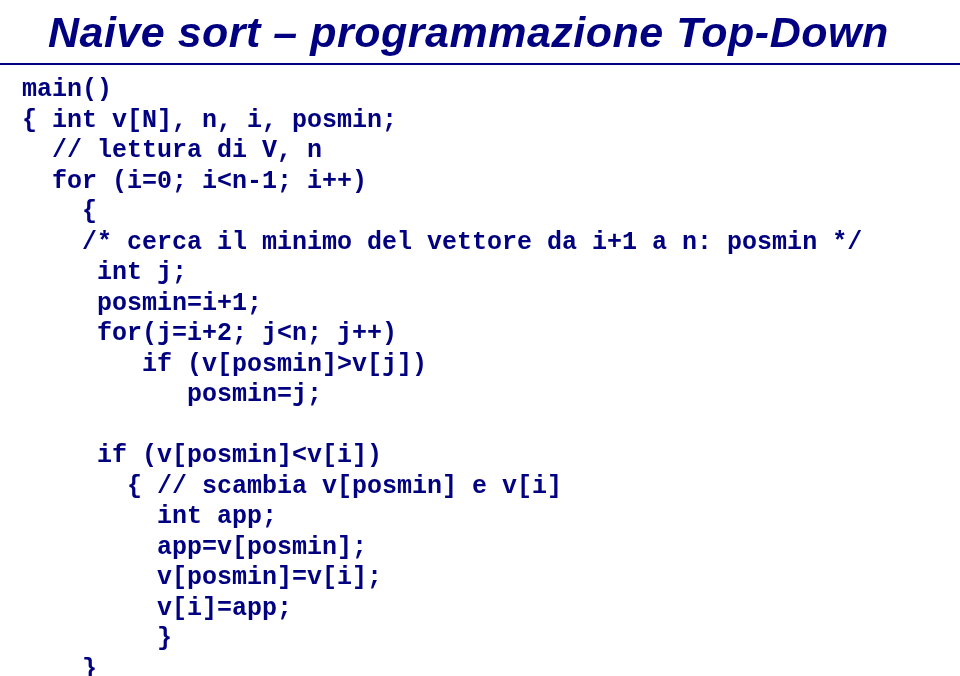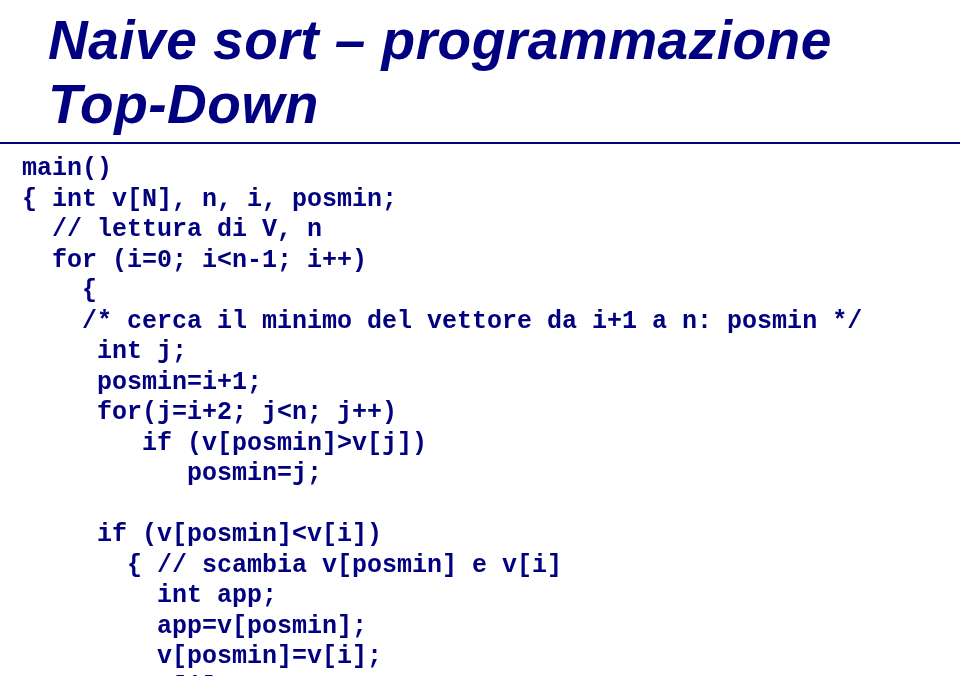--- a/index.html
+++ b/index.html
@@ -13,21 +13,21 @@
       background: #ffffff;
       font-family: Arial, Helvetica, sans-serif;
       position: relative;
     }
     .title-container {
       padding-top: 8px;
       padding-left: 48px;
     }
     .title {
       color: #000080;
-      font-size: 55px;
+      font-size: 43px;
       font-weight: bold;
       font-style: italic;
       letter-spacing: 0.5px;
     }
     .divider {
       border: none;
       border-top: 2px solid #000080;
       margin-top: 6px;
       margin-left: 0;
       width: 960px;

